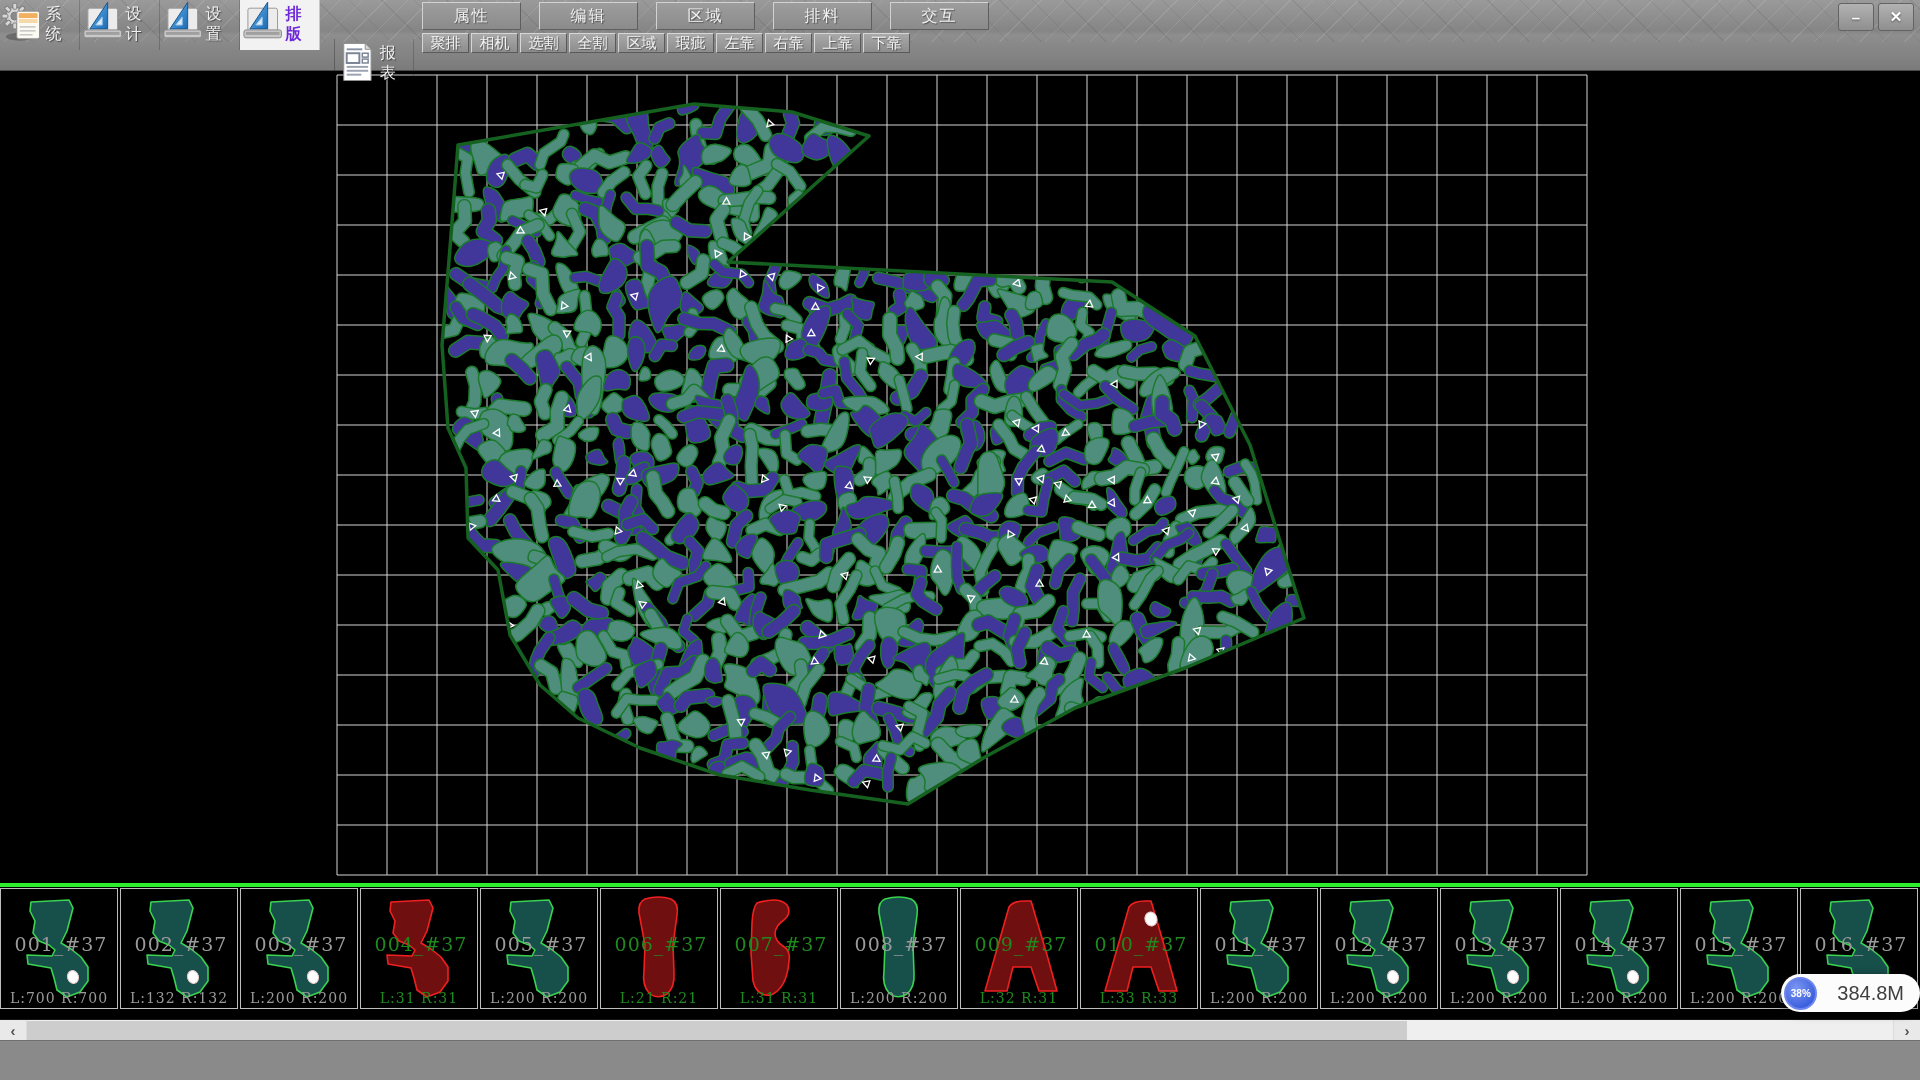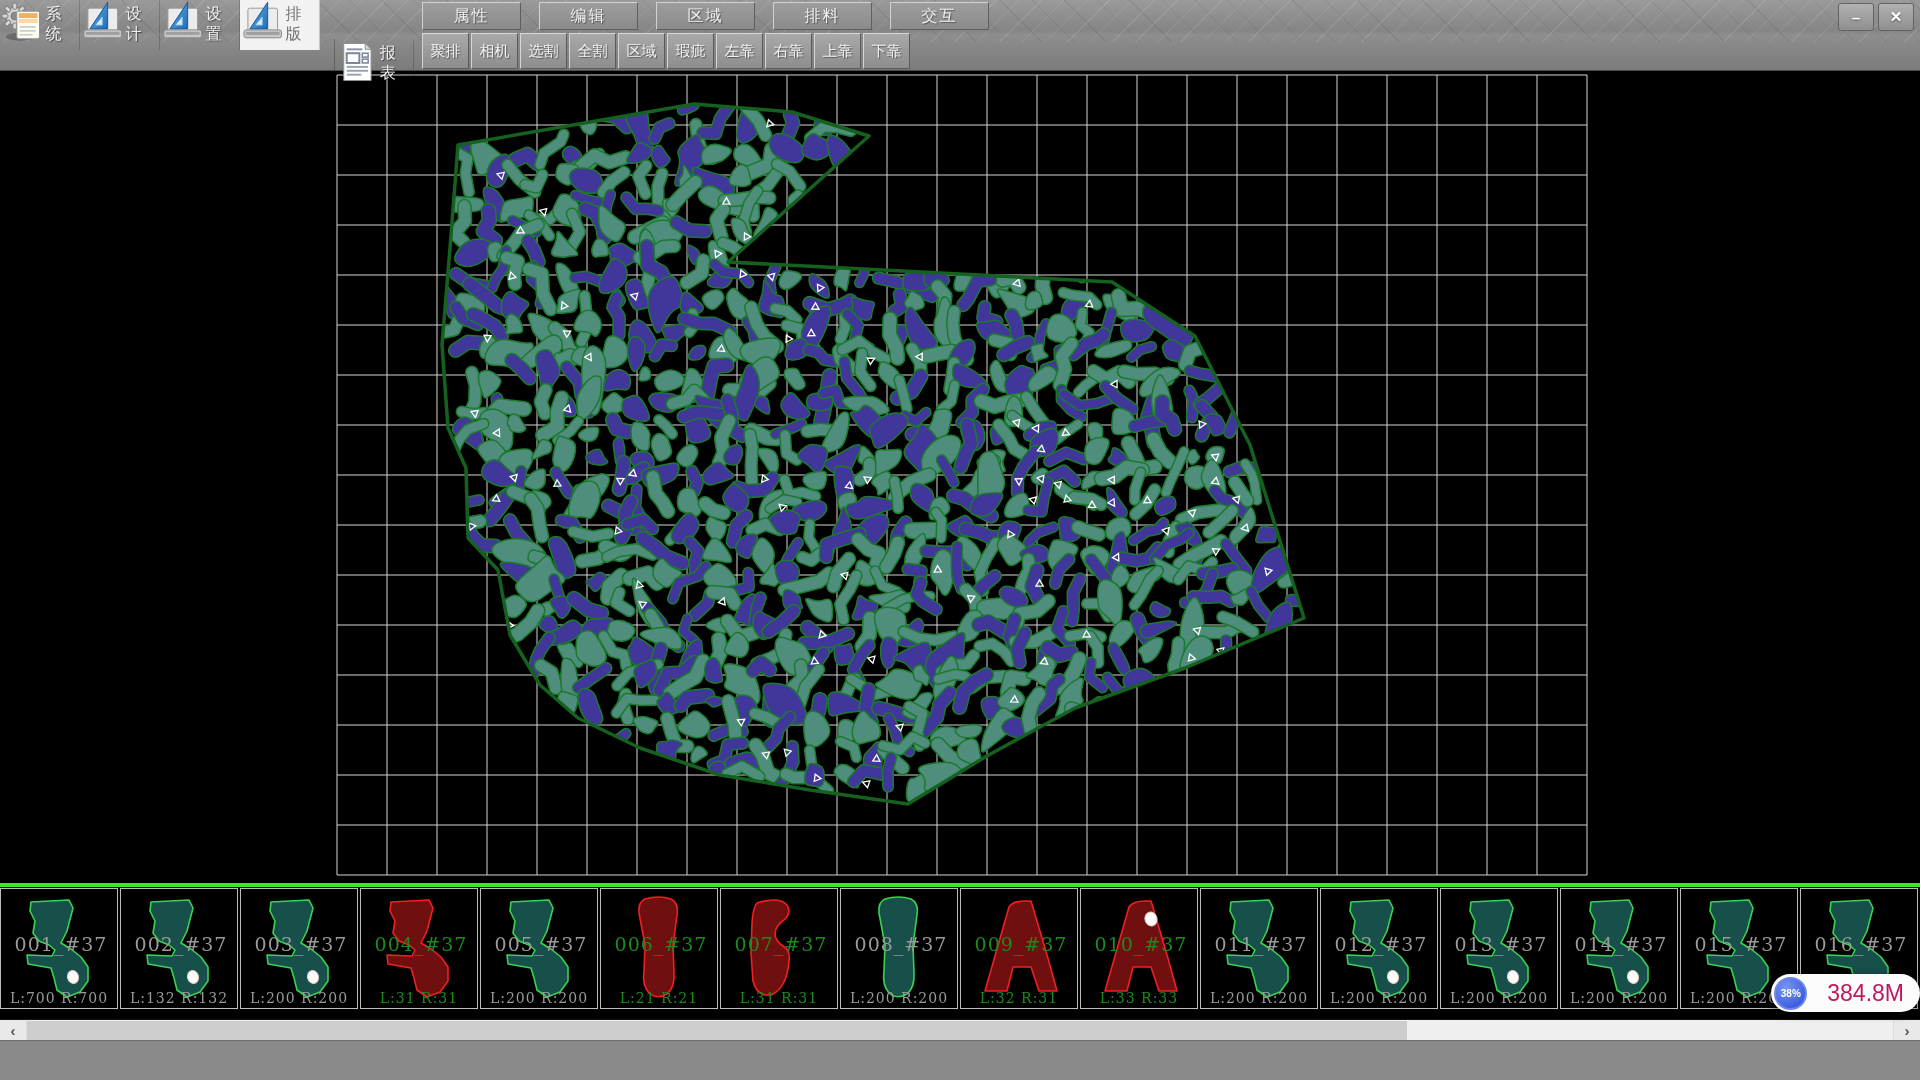--- a/index.html
+++ b/index.html
@@ -14,32 +14,32 @@
     background:repeating-linear-gradient(135deg,rgba(255,255,255,.10) 0 1px,transparent 1px 16px),
                repeating-linear-gradient(45deg,rgba(60,60,60,.12) 0 1px,transparent 1px 23px);
     pointer-events:none;}
   .main-buttons{position:absolute;left:0;top:0;height:70px;display:flex;}
   .big-btn{width:80px;height:50px;display:flex;align-items:center;
     justify-content:flex-end;padding-bottom:3px;box-sizing:border-box;cursor:default;
     border-right:1px solid rgba(0,0,0,.18);position:relative;}
   .big-btn .blabel{font-size:16px;color:#f0f0f0;text-shadow:1px 1px 1px rgba(40,40,40,.7);
     line-height:20px;letter-spacing:1px;}
   .big-btn.active{background:#f2f2f2;}
-  .big-btn.active .blabel{color:#737373;text-shadow:none;}
+  .big-btn.active .blabel{color:#6d28d9;text-shadow:none;font-weight:bold;}
   .big-btn.report{margin-left:14px;border-left:1px solid rgba(0,0,0,.25);margin-top:39px;}
   .big-btn svg{display:block;margin-bottom:2px;}
 
   .menu-row{position:absolute;left:422px;top:2px;display:flex;}
   .menu-tab{width:99px;height:28px;box-sizing:border-box;margin-right:18px;
     display:flex;align-items:center;justify-content:center;
     background:linear-gradient(#9d9d9d,#8b8b8b);
     border:1px solid;border-color:#d2d2d2 #5e5e5e #5e5e5e #d2d2d2;
     color:#f2f2f2;font-size:16px;letter-spacing:2px;text-shadow:1px 1px 1px rgba(40,40,40,.6);}
   .tool-row{position:absolute;left:422px;top:33px;display:flex;}
-  .tool-btn{width:47px;height:36px;box-sizing:border-box;margin-right:2px;
+  .tool-btn{width:47px;height:20px;box-sizing:border-box;margin-right:2px;
     display:flex;align-items:center;justify-content:center;
     background:linear-gradient(#a9a9a9,#8d8d8d);
     border:1px solid;border-color:#d6d6d6 #5a5a5a #5a5a5a #d6d6d6;
     color:#f2f2f2;font-size:15px;text-shadow:1px 1px 1px rgba(40,40,40,.6);}
 
   .win-controls{position:absolute;right:6px;top:3px;display:flex;gap:4px;z-index:6;}
   .win-btn{width:34px;height:26px;display:flex;align-items:center;justify-content:center;
     background:linear-gradient(#b2b2b2,#8f8f8f);border:1px solid #636363;border-radius:3px;
     color:#fff;font-weight:bold;font-size:15px;text-shadow:0 1px 2px #555;cursor:default;}
 
@@ -58,21 +58,21 @@
     font-family:"DejaVu Serif",serif;font-size:14px;letter-spacing:1px;}
 
   .pill{position:absolute;right:0;bottom:8px;height:38px;border-radius:19px;background:#fcfcfd;
     display:flex;align-items:center;gap:20px;padding:0 16px 0 3px;
     box-shadow:0 2px 9px rgba(0,0,0,.5);z-index:8;}
   .pill .pcircle{width:33px;height:33px;border-radius:50%;
     background:radial-gradient(circle at 35% 30%,#7a95f2,#3b5ede 75%);
     border:2px solid #6d85ec;box-sizing:border-box;
     display:flex;align-items:center;justify-content:center;
     color:#fff;font-size:10px;font-weight:bold;}
-  .pill .pmem{color:#be185d;font-size:23px;}
+  .pill .pmem{color:#404040;font-size:20px;}
 
   
   .hscroll{position:absolute;left:0;top:1019px;width:1920px;height:21px;background:#efefef;
     border-top:1px solid #111;}
   .hs-btn{position:absolute;top:0;width:26px;height:21px;display:flex;align-items:center;
     justify-content:center;color:#555;font-size:15px;font-weight:bold;background:#e9e9e9;}
   .hs-left{left:0;border-right:1px solid #dcdcdc;}
   .hs-right{right:0;border-left:1px solid #dcdcdc;}
   .hs-thumb{position:absolute;left:27px;top:1px;width:1380px;height:19px;background:#cdcdcd;}
   .statusbar{position:absolute;left:0;top:1040px;width:1920px;height:40px;background:#8a8a8a;

